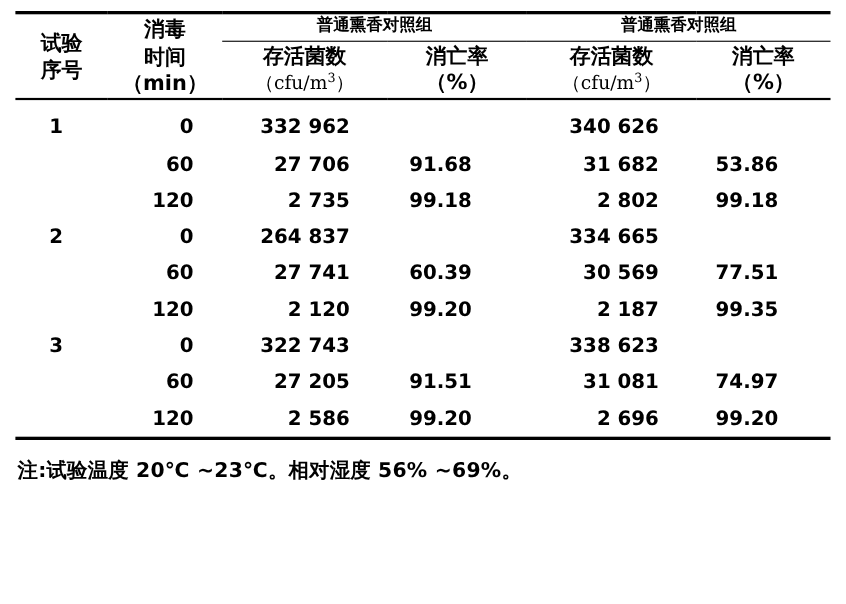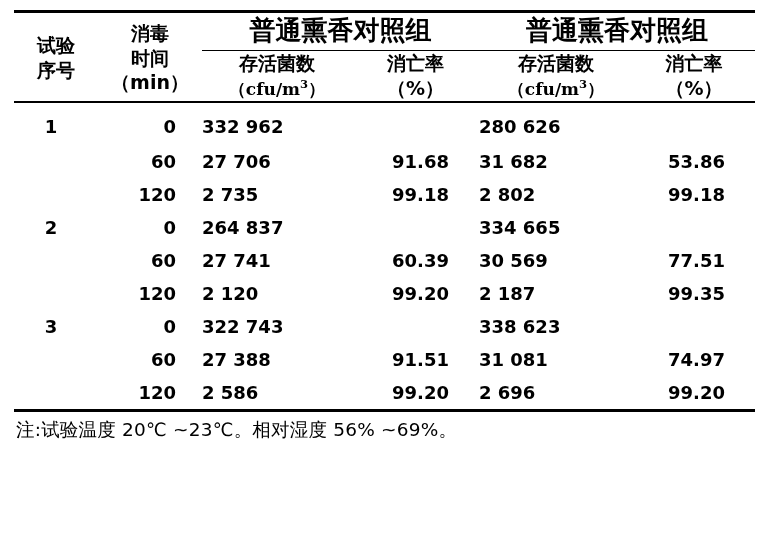--- a/index.html
+++ b/index.html
@@ -39,46 +39,46 @@
   
   th {
     font-weight: bold;
     font-size: 19px;
     text-align: center;
     vertical-align: middle;
     padding: 0;
     line-height: 1.32;
   }
   th.grouphead {
-    font-size: 26px;
+    font-size: 15px;
     padding-bottom: 3px;
   }
   .hdr-stack {
     display: block;
     line-height: 1.3;
   }
   .idcell {
     padding-top: 2px;
   }
   
   td {
     font-size: 18px;
     font-weight: bold;
     padding: 0;
     height: 33px;
     vertical-align: middle;
     white-space: nowrap;
   }
   td.num-right {
-    text-align: left;
+    text-align: right;
     padding-right: 34px;
     margin-top: 12px;
   }
   td.num-right-2 {
-    text-align: right;
+    text-align: center;
     padding-right: 30px;
   }
   td.seq {
     text-align: center;
     padding-right: 10px;
   }
   td.time {
     text-align: right;
     padding-right: 26px;
   }
@@ -88,34 +88,34 @@
   }
   
   col.c-seq   { width: 84px; }
   col.c-time  { width: 104px; }
   col.c-a1    { width: 150px; }
   col.c-a2    { width: 127px; }
   col.c-b1    { width: 154px; }
   col.c-b2    { width: 122px; }
 
   .note {
-    margin-top: 5px;
+    margin-top: 15px;
     font-size: 18.5px;
-    font-weight: normal;
+    font-weight: bold;
     letter-spacing: 0.2px;
     padding-left: 2px;
   }
   sup {
     font-size: 0.68em;
     vertical-align: super;
     line-height: 0;
   }
   .unit {
     font-family: "DejaVu Serif", serif;
-    font-weight: bold;
+    font-weight: normal;
     font-size: 17px;
   }
 </style>
 </head>
 <body>
 
 <div class="page">
 
   <table class="data">
     <colgroup>
@@ -160,21 +160,21 @@
         </th>
       </tr>
     </thead>
 
     <tbody>
       <tr class="rule-mid first-body-row">
         <td class="seq">1</td>
         <td class="time">0</td>
         <td class="num-right">332 962</td>
         <td class="num-right-2"></td>
-        <td class="num-right">280 626</td>
+        <td class="num-right">340 626</td>
         <td class="num-right-2"></td>
       </tr>
       <tr>
         <td class="seq"></td>
         <td class="time">60</td>
         <td class="num-right">27 706</td>
         <td class="num-right-2">91.68</td>
         <td class="num-right">31 682</td>
         <td class="num-right-2">53.86</td>
       </tr>
@@ -214,21 +214,21 @@
         <td class="seq">3</td>
         <td class="time">0</td>
         <td class="num-right">322 743</td>
         <td class="num-right-2"></td>
         <td class="num-right">338 623</td>
         <td class="num-right-2"></td>
       </tr>
       <tr>
         <td class="seq"></td>
         <td class="time">60</td>
-        <td class="num-right">27 388</td>
+        <td class="num-right">27 205</td>
         <td class="num-right-2">91.51</td>
         <td class="num-right">31 081</td>
         <td class="num-right-2">74.97</td>
       </tr>
       <tr>
         <td class="seq"></td>
         <td class="time">120</td>
         <td class="num-right">2 586</td>
         <td class="num-right-2">99.20</td>
         <td class="num-right">2 696</td>

